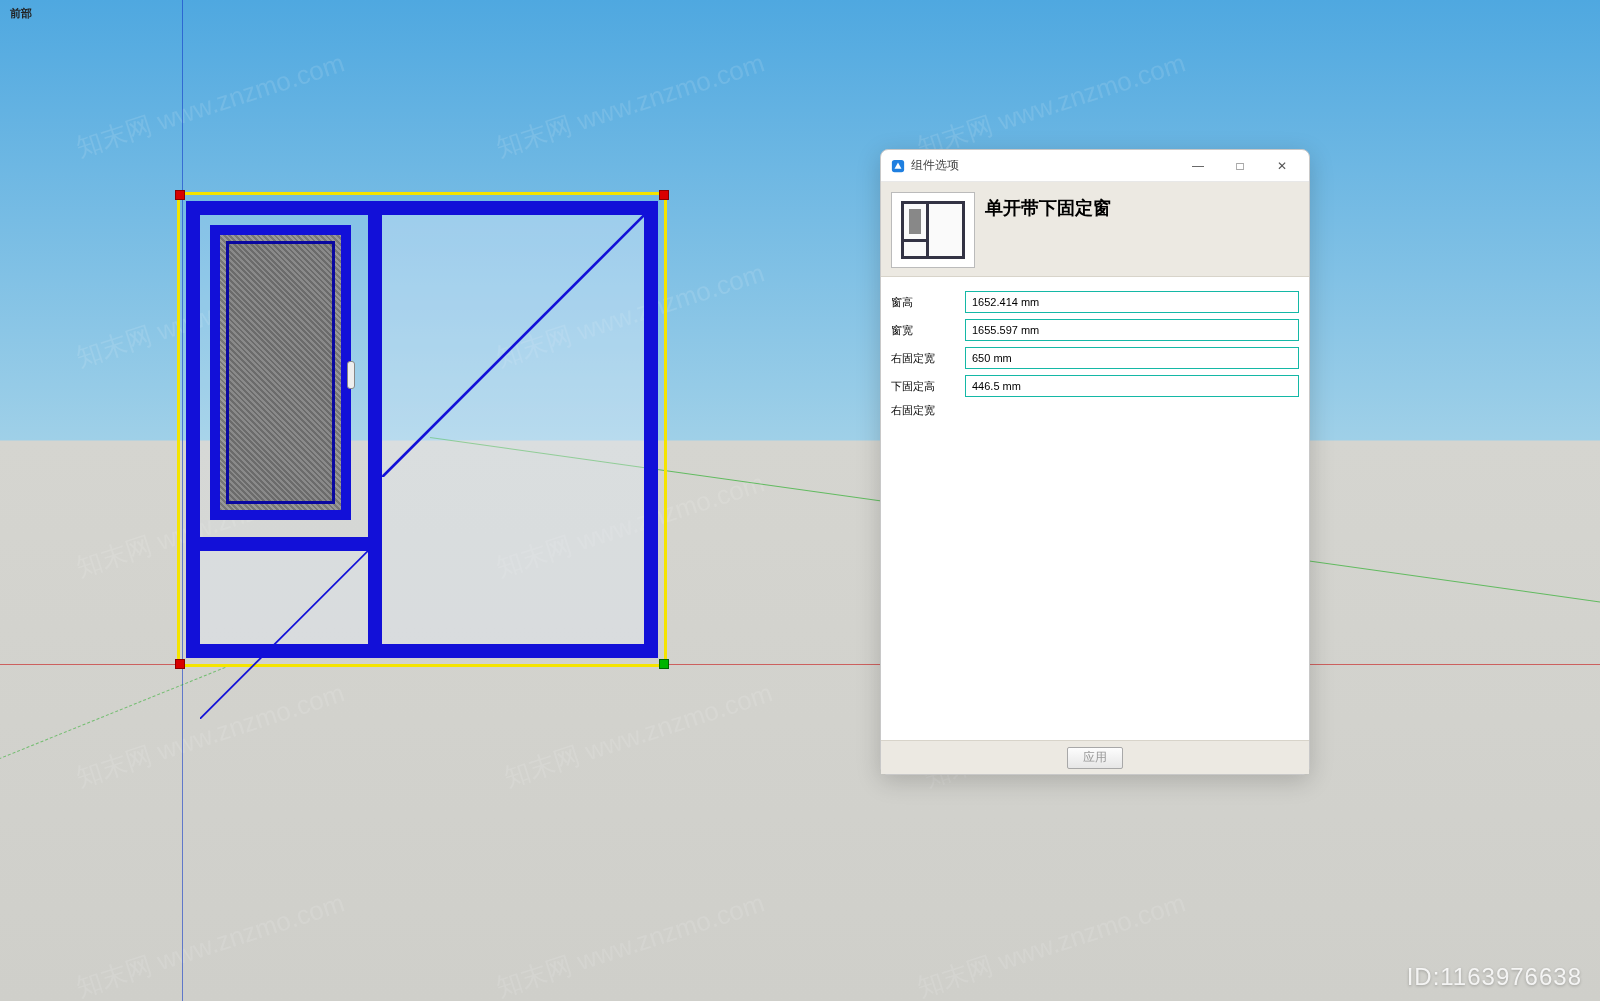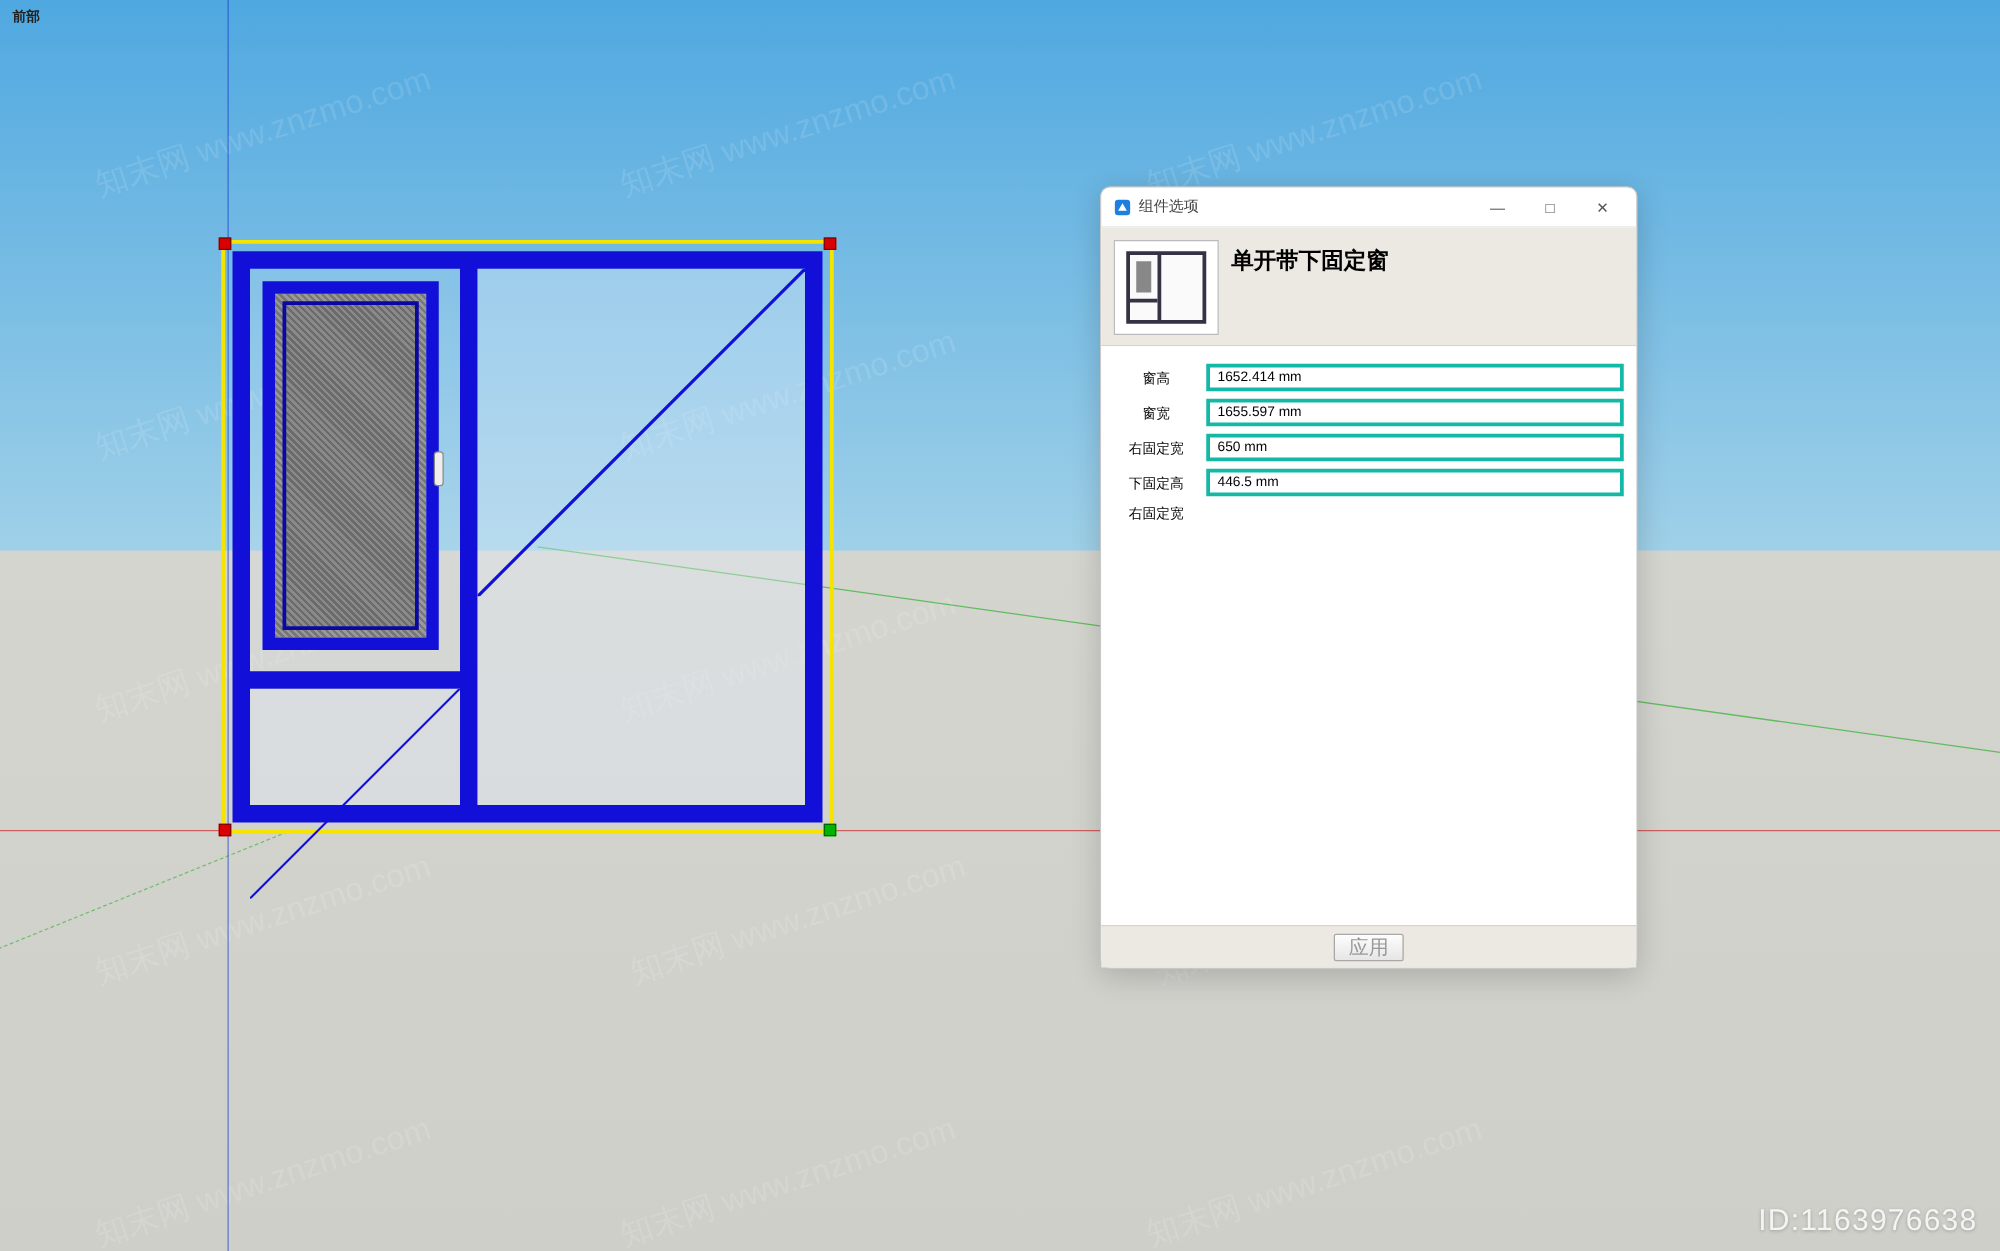--- a/index.html
+++ b/index.html
@@ -119,31 +119,31 @@
   }
   .thumb-inner {
     width:64px;height:58px;border:3px solid #334; position:relative; background:#fafafa;
   }
   .thumb-inner .tv { position:absolute; left:38%; top:0; bottom:0; width:3px; background:#334;}
   .thumb-inner .th { position:absolute; left:0; width:38%; top:68%; height:3px; background:#334;}
   .thumb-inner .ts { position:absolute; left:5px; top:5px; width:calc(38% - 10px); height:calc(68% - 10px); background:#888;}
   .component-title { font-size:18px; font-weight:900; color:#000000; padding-top:4px;}
   .dlg-body { flex:1; overflow:auto; padding: 14px 10px 10px 10px; background:#fff;}
   .row { display:flex; align-items:center; margin-bottom:6px;}
-  .row .lbl { width:74px; text-align:center; padding-right:6px; font-size:11px; color:#000;}
+  .row .lbl { width:74px; text-align:left; padding-right:6px; font-size:11px; color:#000;}
   .row input {
-    flex:1; height:22px; border:3px solid #14b8a6; background:#fff;
+    flex:1; height:22px; border:1px solid #14b8a6; background:#fff;
     font-size:11px; padding:0 6px; color:#000;
   }
   .dlg-foot {
     height:34px; background:#ece9e2; border-top:1px solid #d8d4ca;
     display:flex; align-items:center; justify-content:center;
   }
   .apply-btn {
-    min-width:56px; height:22px; font-size:16px;
+    min-width:56px; height:22px; font-size:12px;
     background: linear-gradient(#fdfdfd,#e6e6e6);
     border:1px solid #a8a8a8; color:#666; border-radius:2px;
     padding:0 10px;
   }
   .apply-btn[disabled] { color:#999; }
 
   
   .brand {
     position:absolute; right:18px; bottom:10px; text-align:right; color:rgba(255,255,255,0.85);
     text-shadow: 0 1px 3px rgba(0,0,0,0.25);

